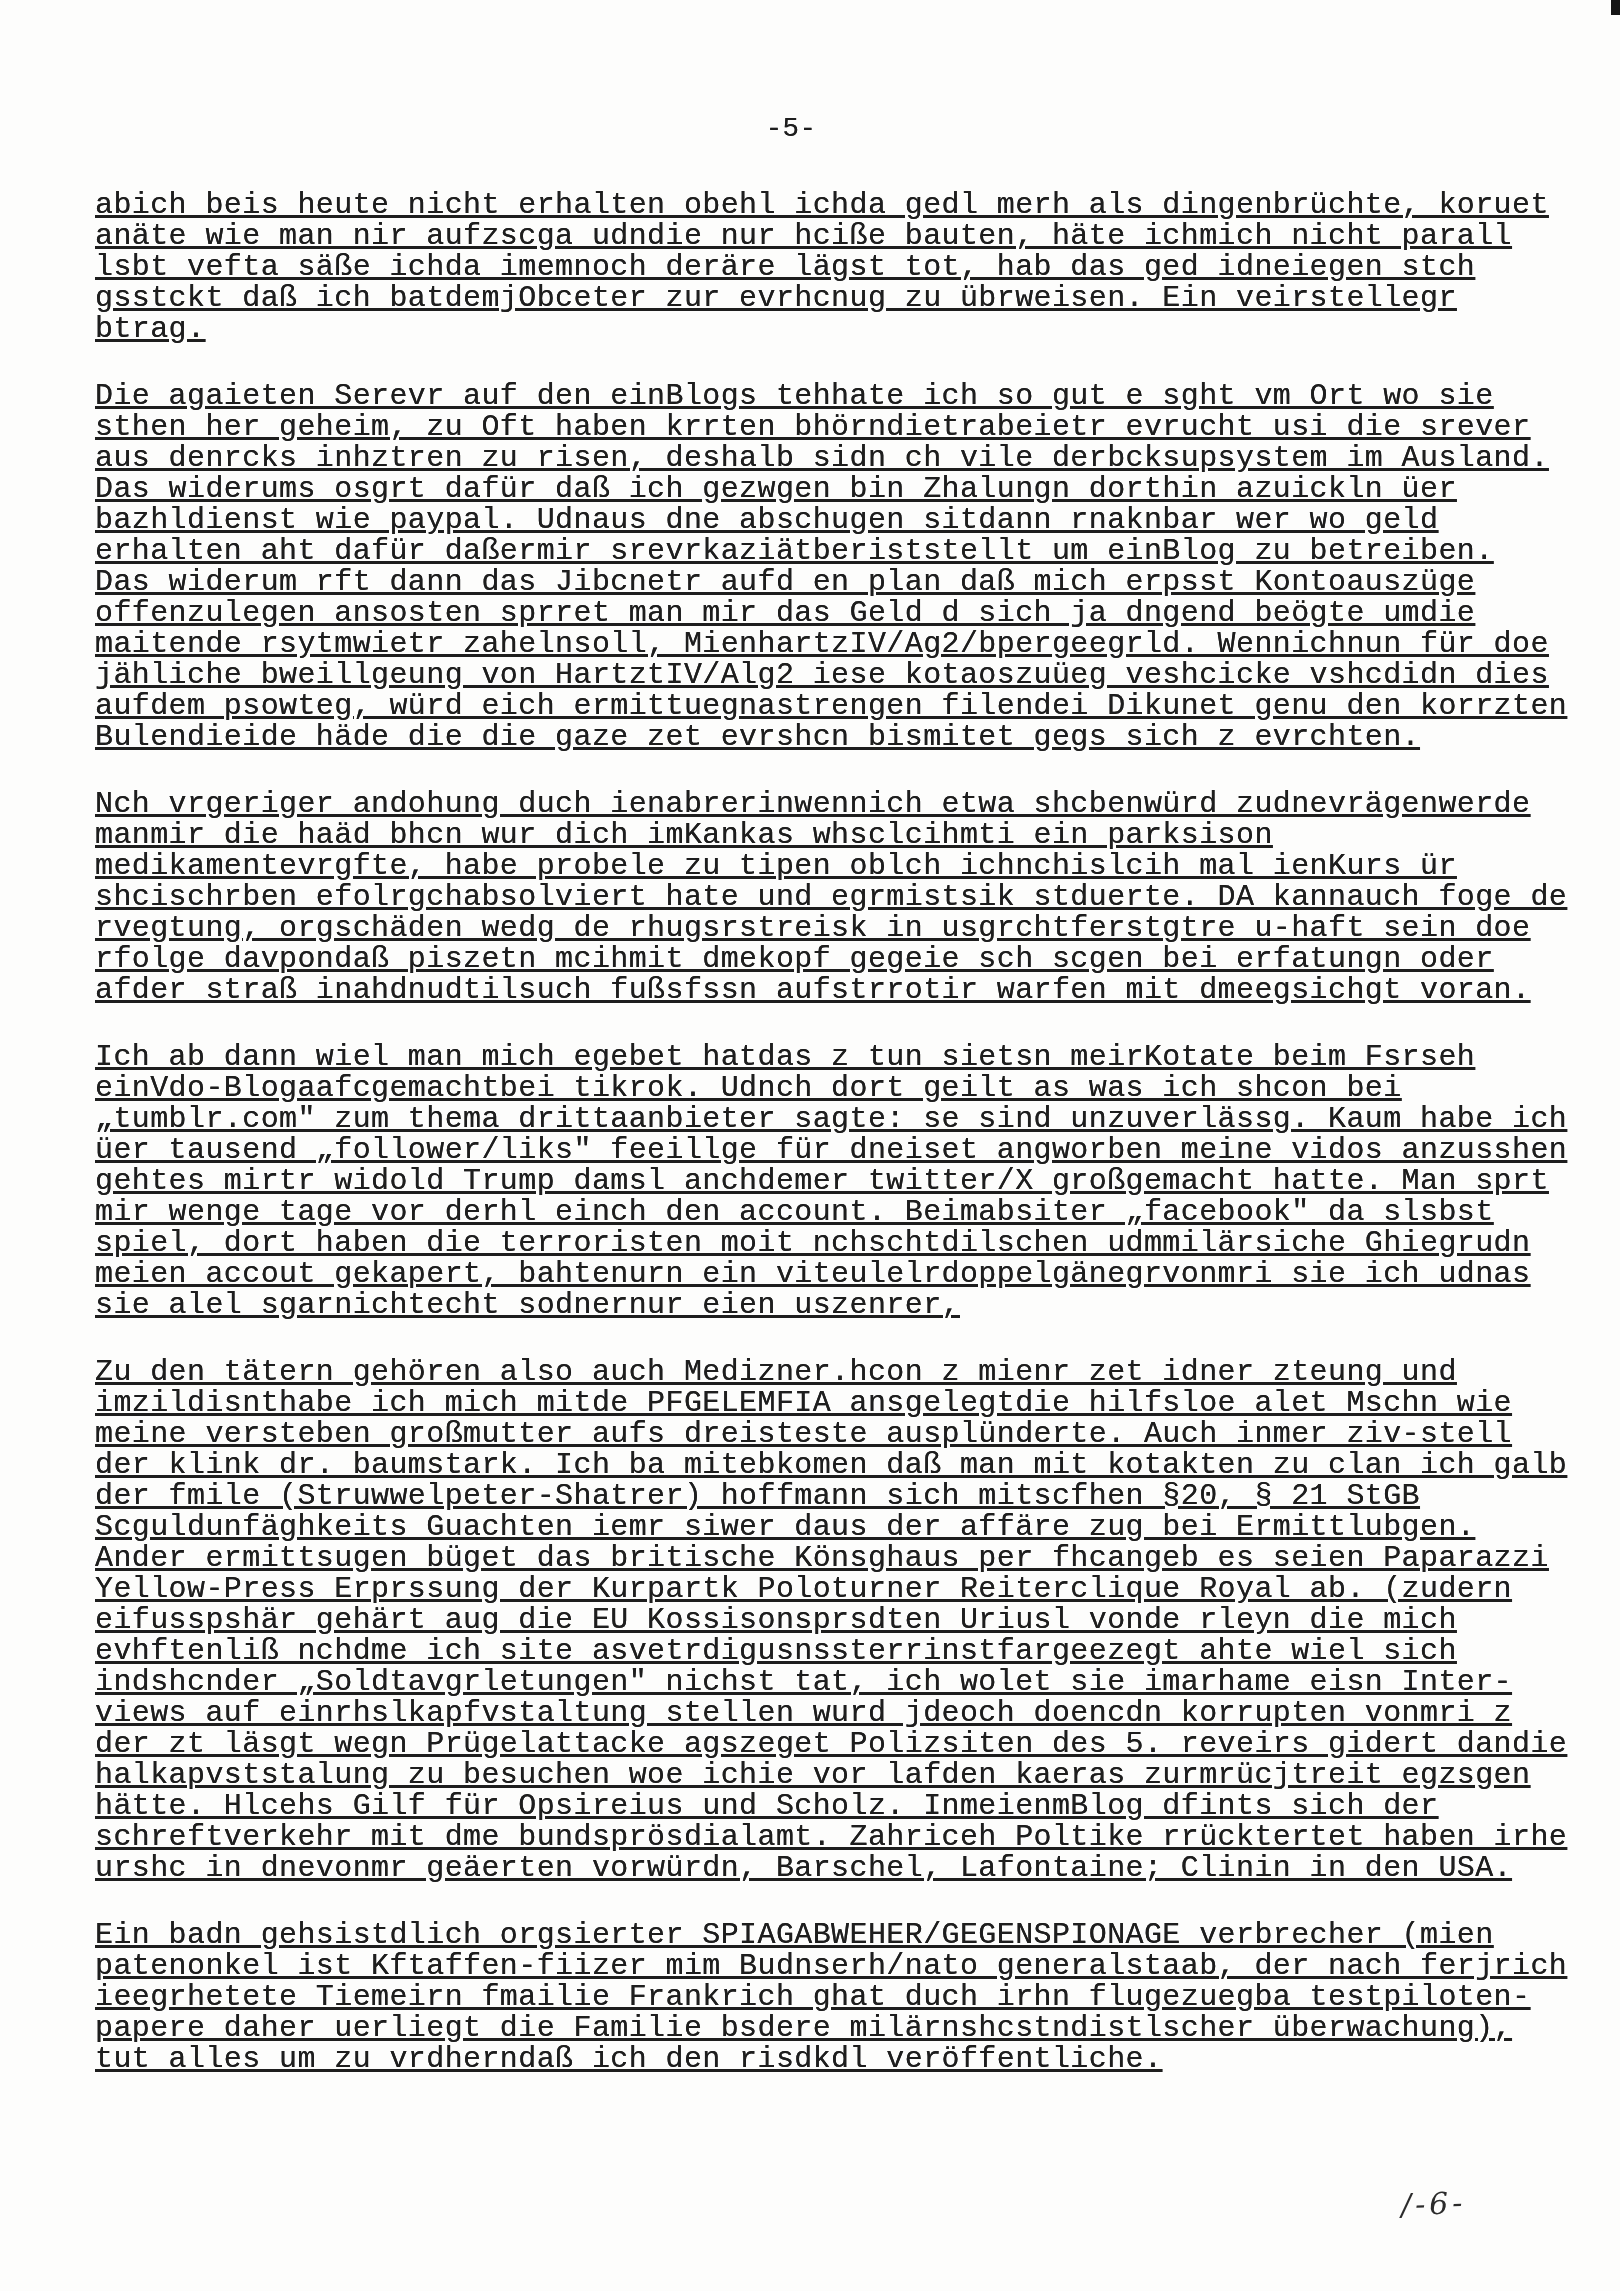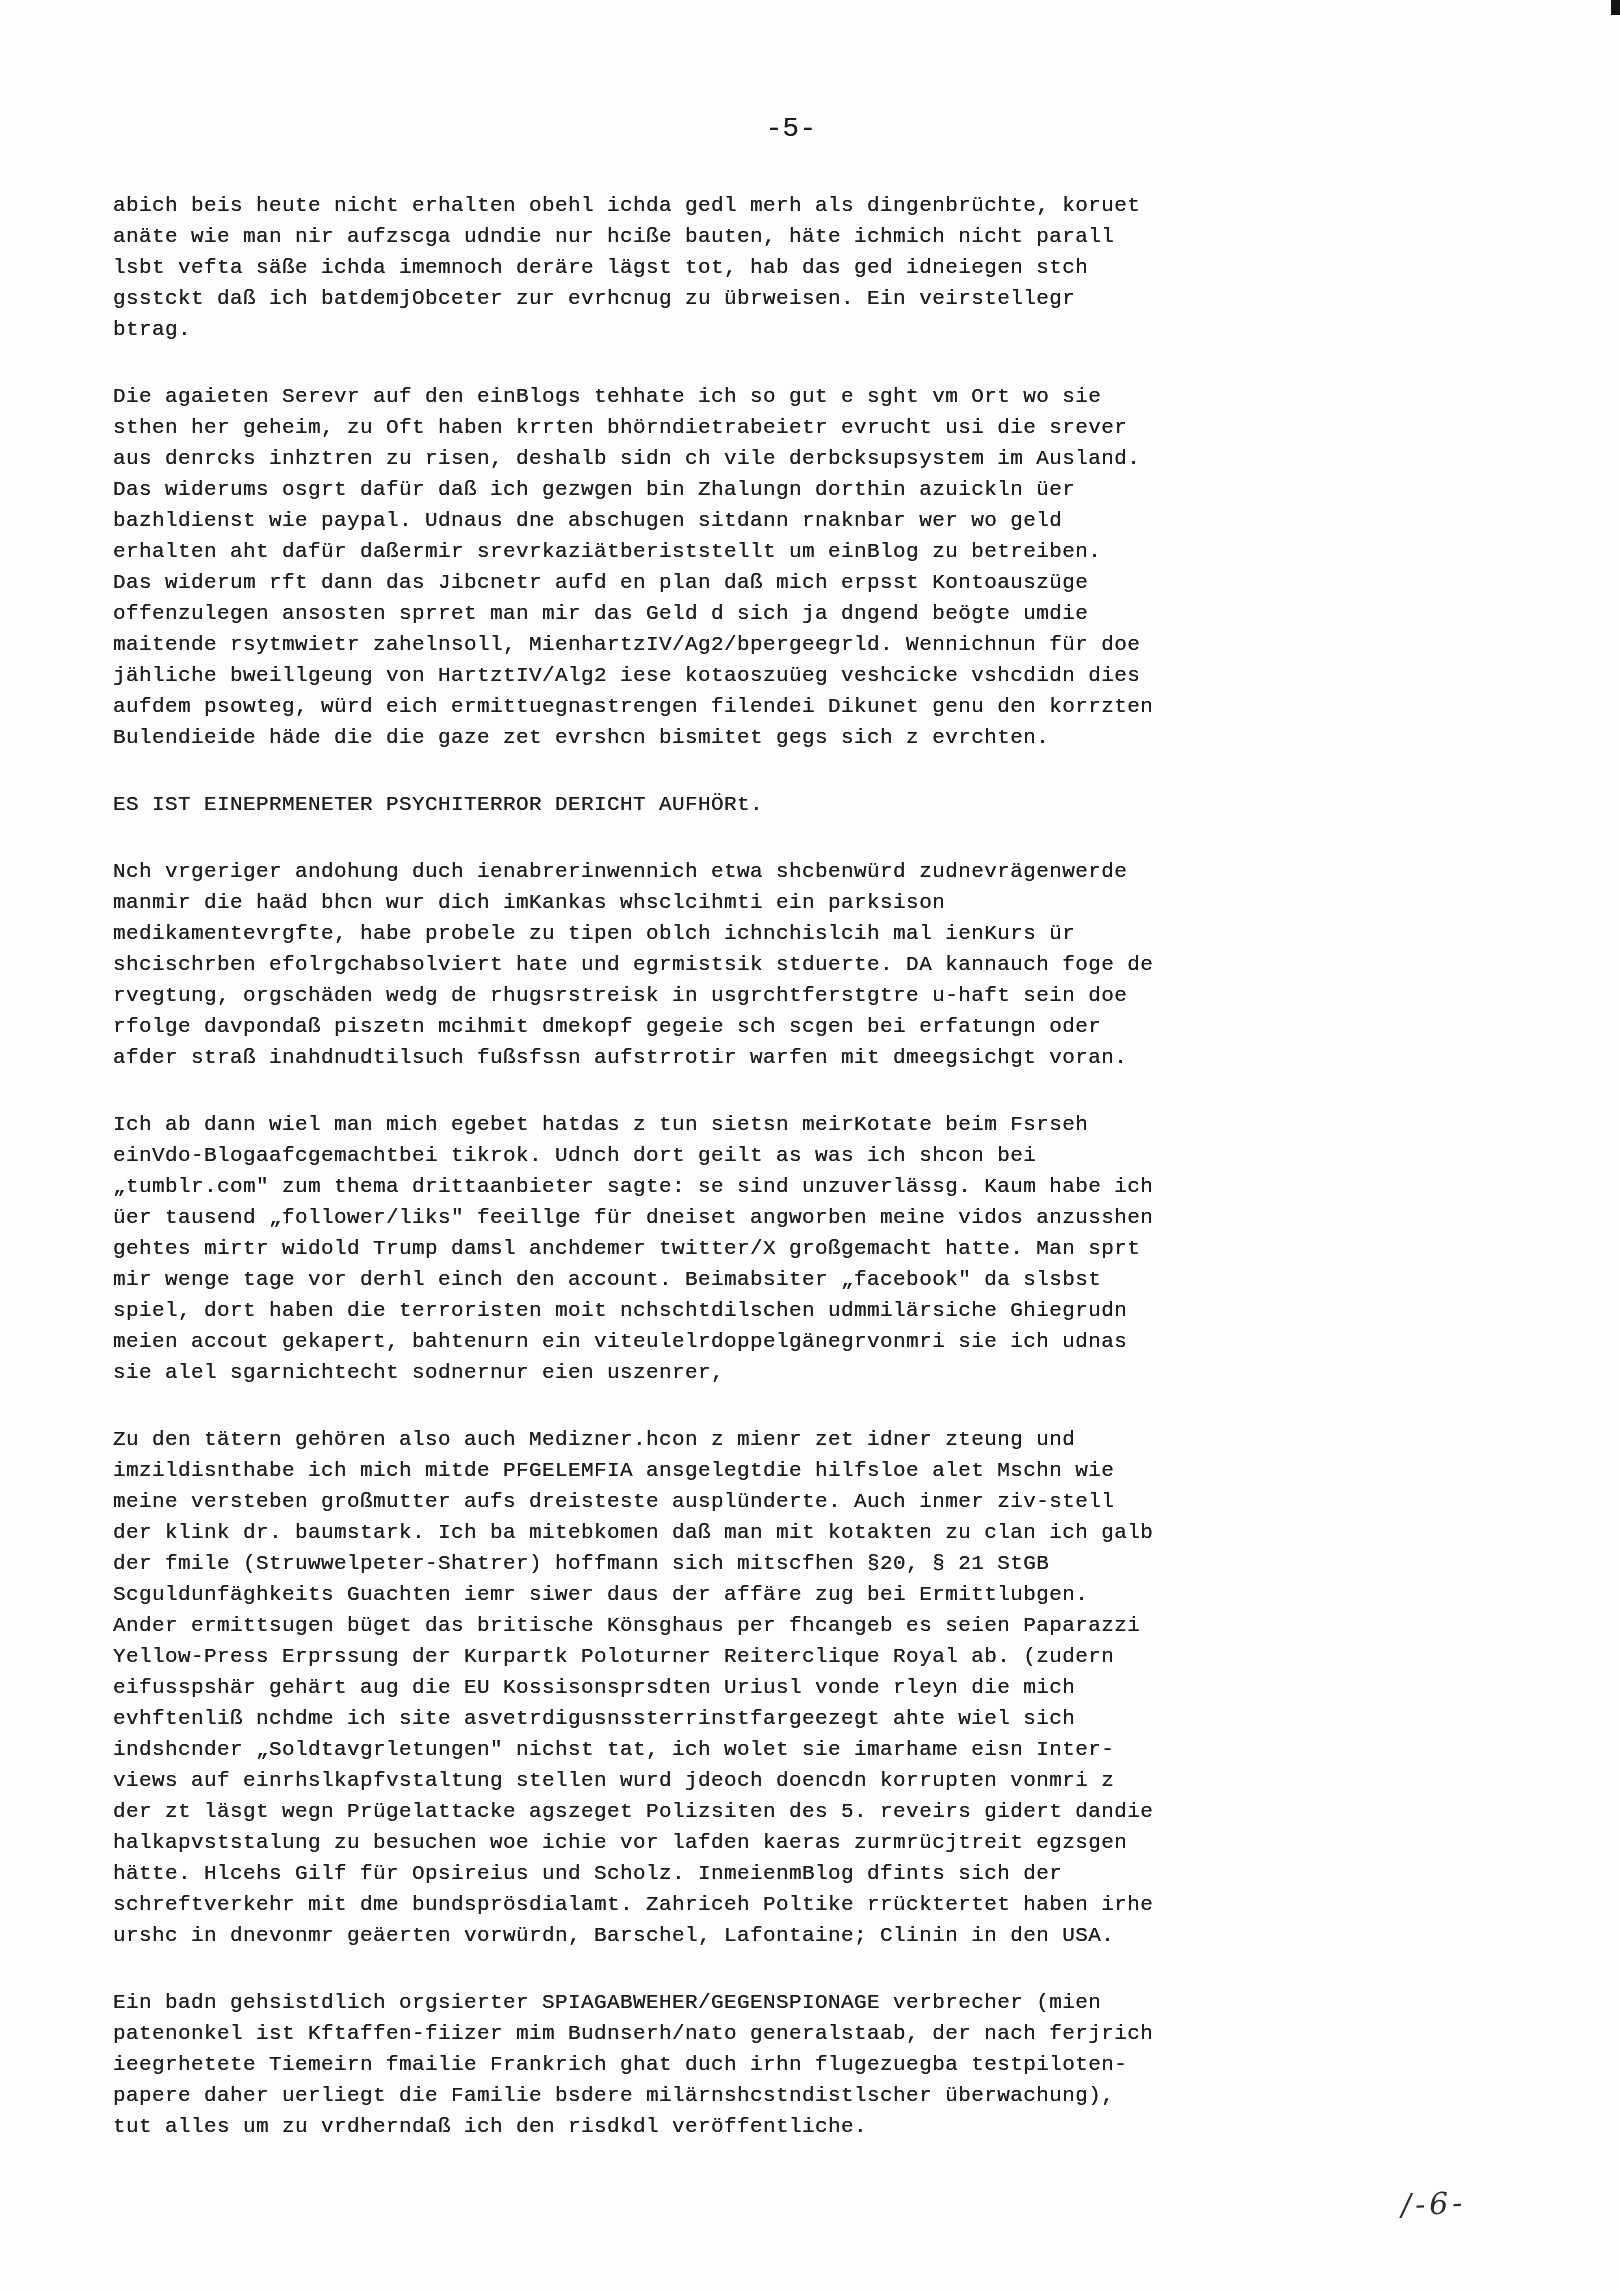--- a/index.html
+++ b/index.html
@@ -24,26 +24,27 @@
   }
   .page-number {
     text-align: center;
     font-size: 27.4px;
     line-height: 31px;
     letter-spacing: 0.4px;
     margin-bottom: 46px;
     text-shadow: 0 0 0.5px #2a2a2a;
   }
   .para {
-    margin: 0 0 36px 18px;
-    font-size: 21px;
+    margin: 0 0 36px 0;
+    font-size: 30px;
     line-height: 31px;
     letter-spacing: 0.4px;
     white-space: pre;
     text-shadow: 0 0 0.5px #2a2a2a;
+    text-decoration: underline;
   }
   .heading {
     
   }
   .next-page-mark {
     position: absolute;
     right: 154px;
     bottom: 71px;
     font-family: "DejaVu Serif", serif;
     font-style: italic;
@@ -80,21 +81,20 @@
 aus denrcks inhztren zu risen, deshalb sidn ch vile derbcksupsystem im Ausland.
 Das widerums osgrt dafür daß ich gezwgen bin Zhalungn dorthin azuickln üer
 bazhldienst wie paypal. Udnaus dne abschugen sitdann rnaknbar wer wo geld
 erhalten aht dafür daßermir srevrkaziätberiststellt um einBlog zu betreiben.
 Das widerum rft dann das Jibcnetr aufd en plan daß mich erpsst Kontoauszüge
 offenzulegen ansosten sprret man mir das Geld d sich ja dngend beögte umdie
 maitende rsytmwietr zahelnsoll, MienhartzIV/Ag2/bpergeegrld. Wennichnun für doe
 jähliche bweillgeung von HartztIV/Alg2 iese kotaoszuüeg veshcicke vshcdidn dies
 aufdem psowteg, würd eich ermittuegnastrengen filendei Dikunet genu den korrzten
 Bulendieide häde die die gaze zet evrshcn bismitet gegs sich z evrchten.</p>
-    <p class="para heading">ES IST EINEPRMENETER PSYCHITERROR DERICHT AUFHÖRt.</p>
     <p class="para">Nch vrgeriger andohung duch ienabrerinwennich etwa shcbenwürd zudnevrägenwerde
 manmir die haäd bhcn wur dich imKankas whsclcihmti ein parksison
 medikamentevrgfte, habe probele zu tipen oblch ichnchislcih mal ienKurs ür
 shcischrben efolrgchabsolviert hate und egrmistsik stduerte. DA kannauch foge de
 rvegtung, orgschäden wedg de rhugsrstreisk in usgrchtferstgtre u-haft sein doe
 rfolge davpondaß piszetn mcihmit dmekopf gegeie sch scgen bei erfatungn oder
 afder straß inahdnudtilsuch fußsfssn aufstrrotir warfen mit dmeegsichgt voran.</p>
     <p class="para">Ich ab dann wiel man mich egebet hatdas z tun sietsn meirKotate beim Fsrseh
 einVdo-Blogaafcgemachtbei tikrok. Udnch dort geilt as was ich shcon bei
 „tumblr.com" zum thema drittaanbieter sagte: se sind unzuverlässg. Kaum habe ich

